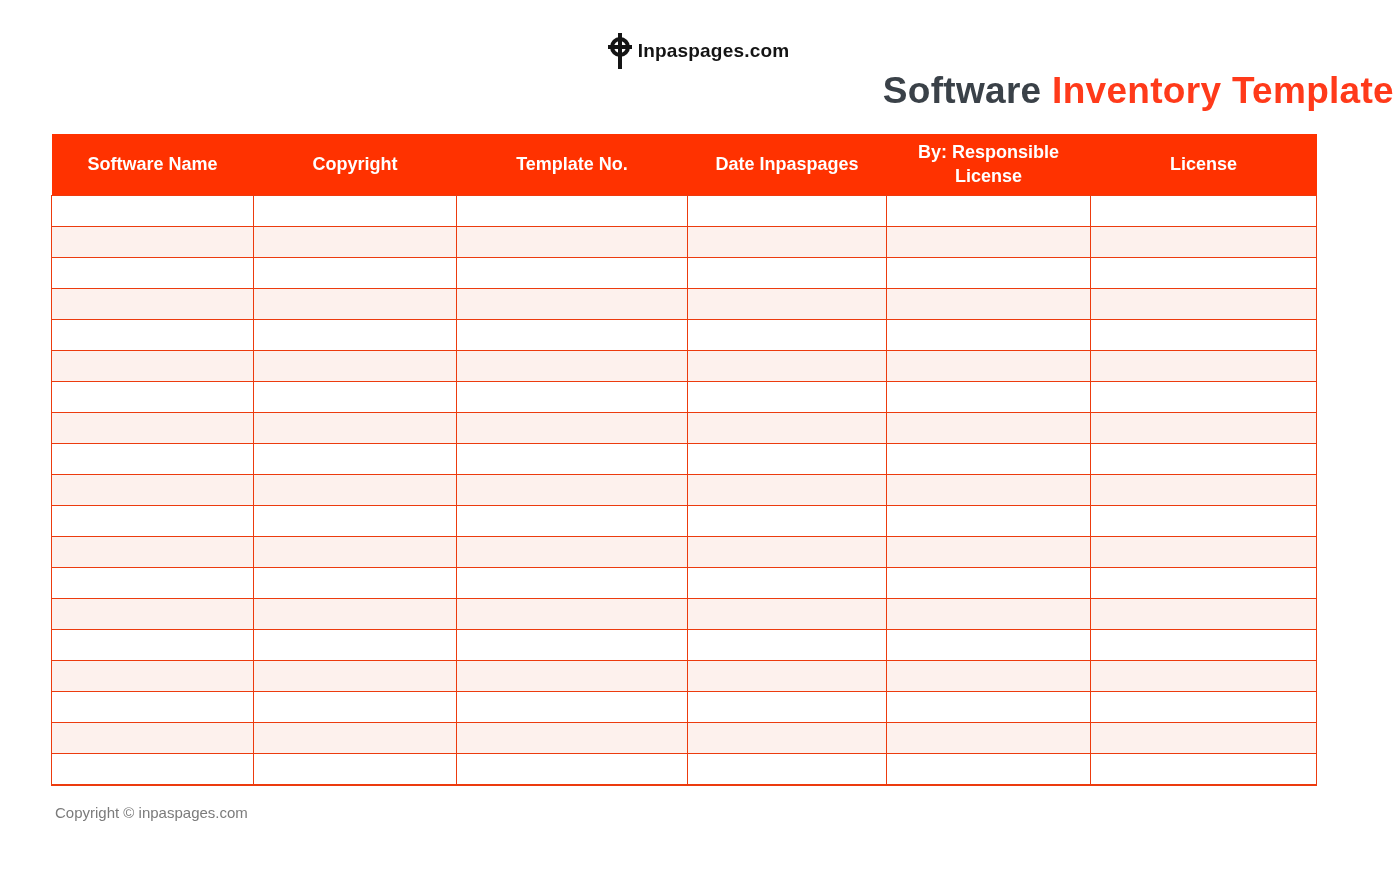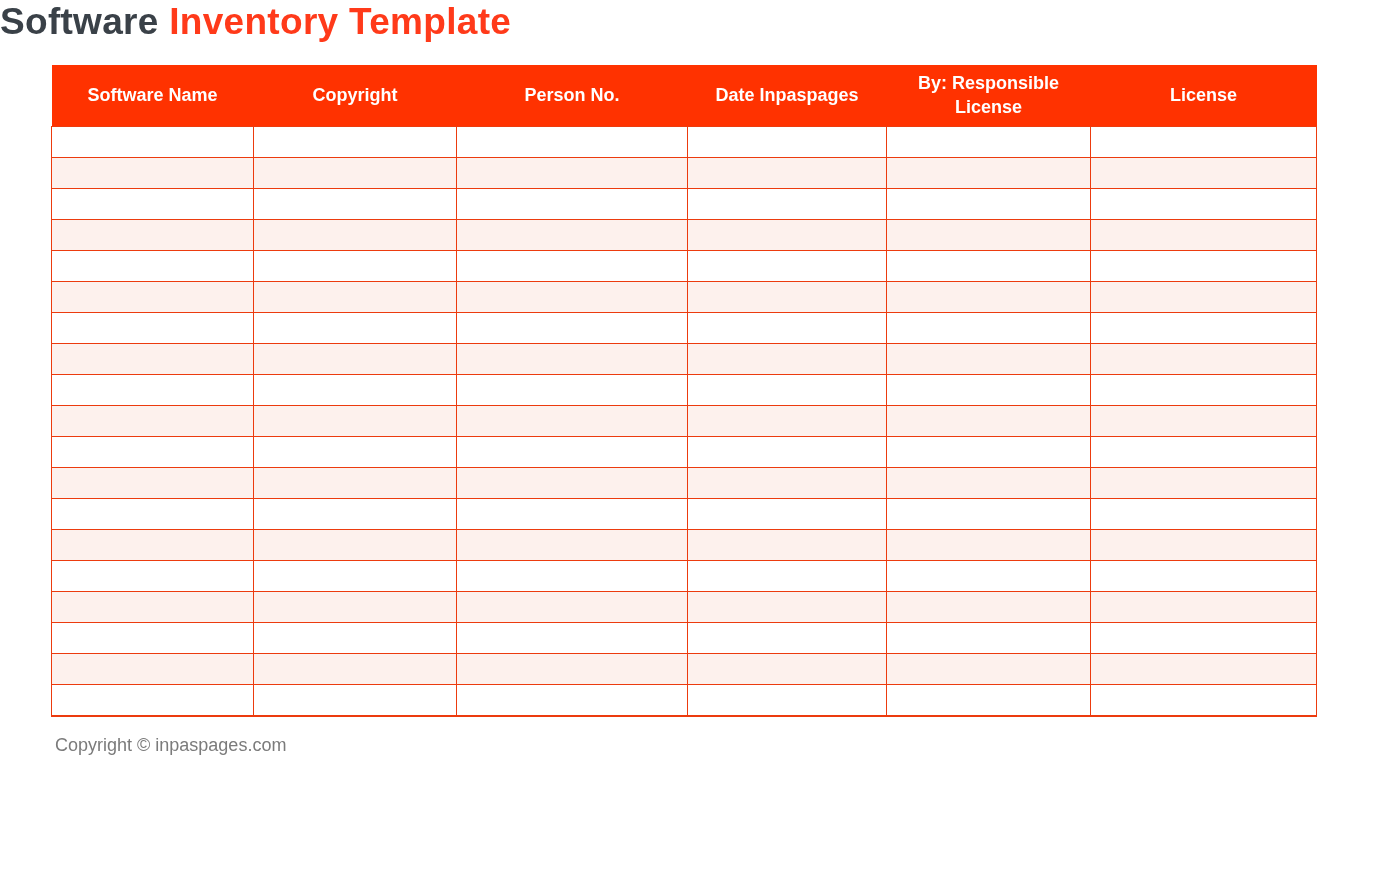--- a/index.html
+++ b/index.html
@@ -33,21 +33,21 @@
     gap: 3px;
   }
   .logo-icon svg { display: block; }
   .logo-text {
     font-size: 19px;
     font-weight: bold;
     color: var(--logo-black);
     letter-spacing: 0.2px;
   }
   .page-title {
-    text-align: left;
+    text-align: right;
     font-size: 37px;
     font-weight: bold;
     line-height: 1.0;
     margin-top: 3px;
     color: var(--title-text);
     letter-spacing: 0.3px;
   }
   .page-title .accent { color: var(--title-accent); }
   table.inventory {
     border-collapse: collapse;
@@ -82,46 +82,56 @@
     color: #333333;
   }
   table.inventory tbody tr:nth-child(even) td {
     background: var(--row-stripe);
   }
   table.inventory tbody tr:last-child td {
     border-bottom-width: 2px;
   }
   .copyright {
     margin: 8px 0 0 55px;
-    font-size: 18px;
+    font-size: 15px;
     color: var(--footer-text);
   }
 </style>
 </head>
 <body>
 
 <div class="page">
 
+  <div class="logo-row">
+    <span class="logo-icon">
+      <svg width="30" height="36" viewBox="0 0 30 36" aria-hidden="true">
+        <line x1="15" y1="0" x2="15" y2="36" stroke="#141414" stroke-width="4"></line>
+        <line x1="3" y1="14" x2="27" y2="14" stroke="#141414" stroke-width="4"></line>
+        <circle cx="15" cy="14" r="8" fill="none" stroke="#141414" stroke-width="4"></circle>
+      </svg>
+    </span>
+    <span class="logo-text">Inpaspages.com</span>
+  </div>
 
   <h1 class="page-title"><span>Software</span><span class="accent"> Inventory Template</span></h1>
 
   <table class="inventory">
     <colgroup>
       <col class="c1">
         <col class="c2">
         <col class="c3">
         <col class="c4">
         <col class="c5">
         <col class="c6">
     </colgroup>
     <thead>
       <tr>
         <th>Software Name</th>
         <th>Copyright</th>
-        <th>Person No.</th>
+        <th>Template No.</th>
         <th>Date Inpaspages</th>
         <th>By: Responsible License</th>
         <th>License</th>
       </tr>
     </thead>
     <tbody>
         <tr>
           <td></td>
           <td></td>
           <td></td>

